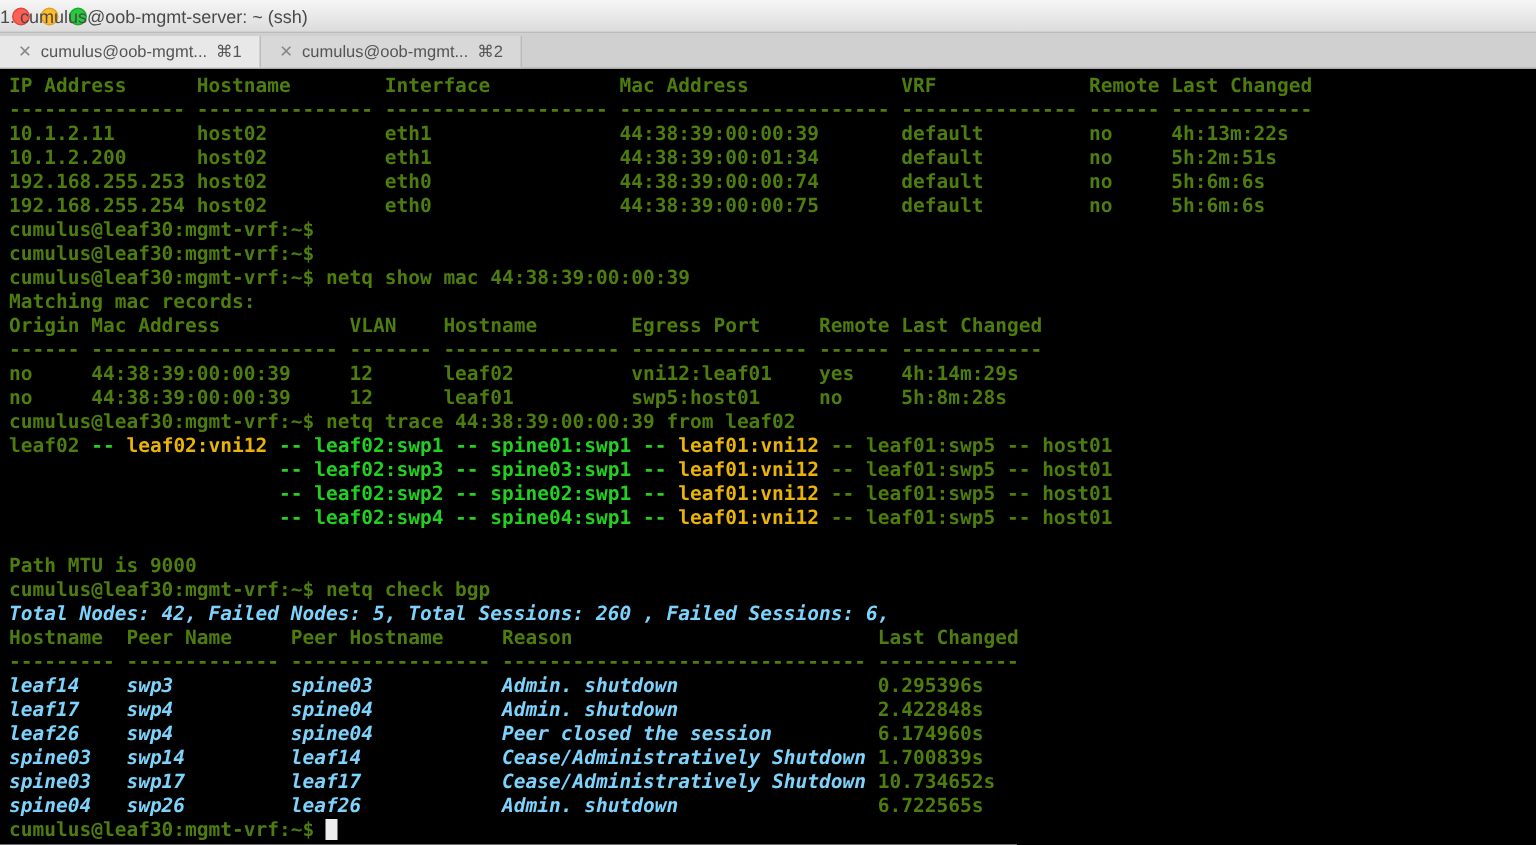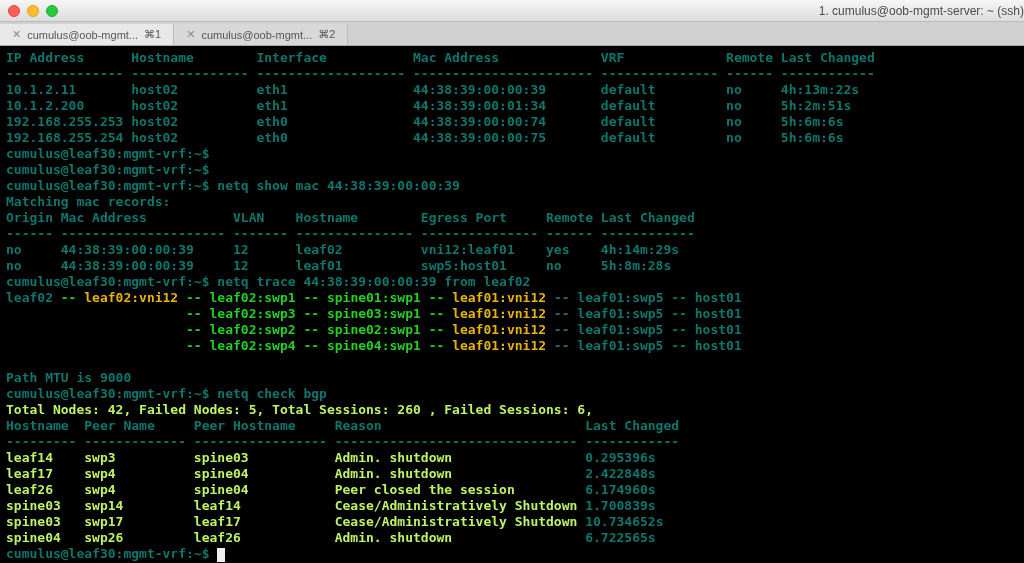--- a/index.html
+++ b/index.html
@@ -4,32 +4,32 @@
 <style>
   * { margin:0; padding:0; box-sizing:border-box; }
   html,body{width:1024px;height:563px;overflow:hidden;background:#e8e8e8;font-family:Menlo,Consolas,monospace;}
   .window{width:1024px;height:563px;background:#ececec;display:flex;flex-direction:column;}
   .titlebar{height:22px;background:linear-gradient(#f6f6f6,#dcdcdc);display:flex;align-items:center;padding:0 8px;border-bottom:1px solid #bbb;position:relative;}
   .traffic{display:flex;gap:7px;}
   .dot{width:12px;height:12px;border-radius:50%;}
   .dot.red{background:#ff5f56;border:1px solid #e0443e;}
   .dot.yellow{background:#ffbd2e;border:1px solid #dea123;}
   .dot.green{background:#27c93f;border:1px solid #1aab29;}
-  .title{position:absolute;left:0;right:0;text-align:right;font-size:12px;color:#4a4a4a;font-family:-apple-system,Helvetica,Arial,sans-serif;}
+  .title{position:absolute;left:0;right:0;text-align:left;font-size:12px;color:#4a4a4a;font-family:-apple-system,Helvetica,Arial,sans-serif;}
   .tabbar{height:24px;background:#d0d0d0;display:flex;align-items:flex-end;border-bottom:1px solid #aaa;font-size:11px;font-family:-apple-system,Helvetica,Arial,sans-serif;color:#555;}
   .tab{padding:4px 12px;border-right:1px solid #bbb;background:#d8d8d8;display:flex;align-items:center;gap:6px;}
   .tab.active{background:#e8e8e8;}
   .tab .x{color:#888;font-size:11px;}
   .term{flex:1;background:#000;color:#ddd;font-size:13px;line-height:16px;white-space:pre;padding:4px 6px;overflow:hidden;font-weight:600;}
   .row{display:block;}
   .green{color:#22d022;}
   .cyan{color:#eab308;}
-  .white{color:#0f766e;}
+  .white{color:#4d7c0f;}
   .red{color:#ff6b6b;}
-  .redh{color:#bef264;}
+  .redh{color:#7dd3fc;font-style:italic;}
   .cursor{display:inline-block;width:8px;height:14px;background:#eee;vertical-align:middle;}
 </style>
 </head>
 <body>
 
 <div class="window">
   <div class="titlebar">
     <div class="traffic">
       <div class="dot red"></div>
       <div class="dot yellow"></div>

